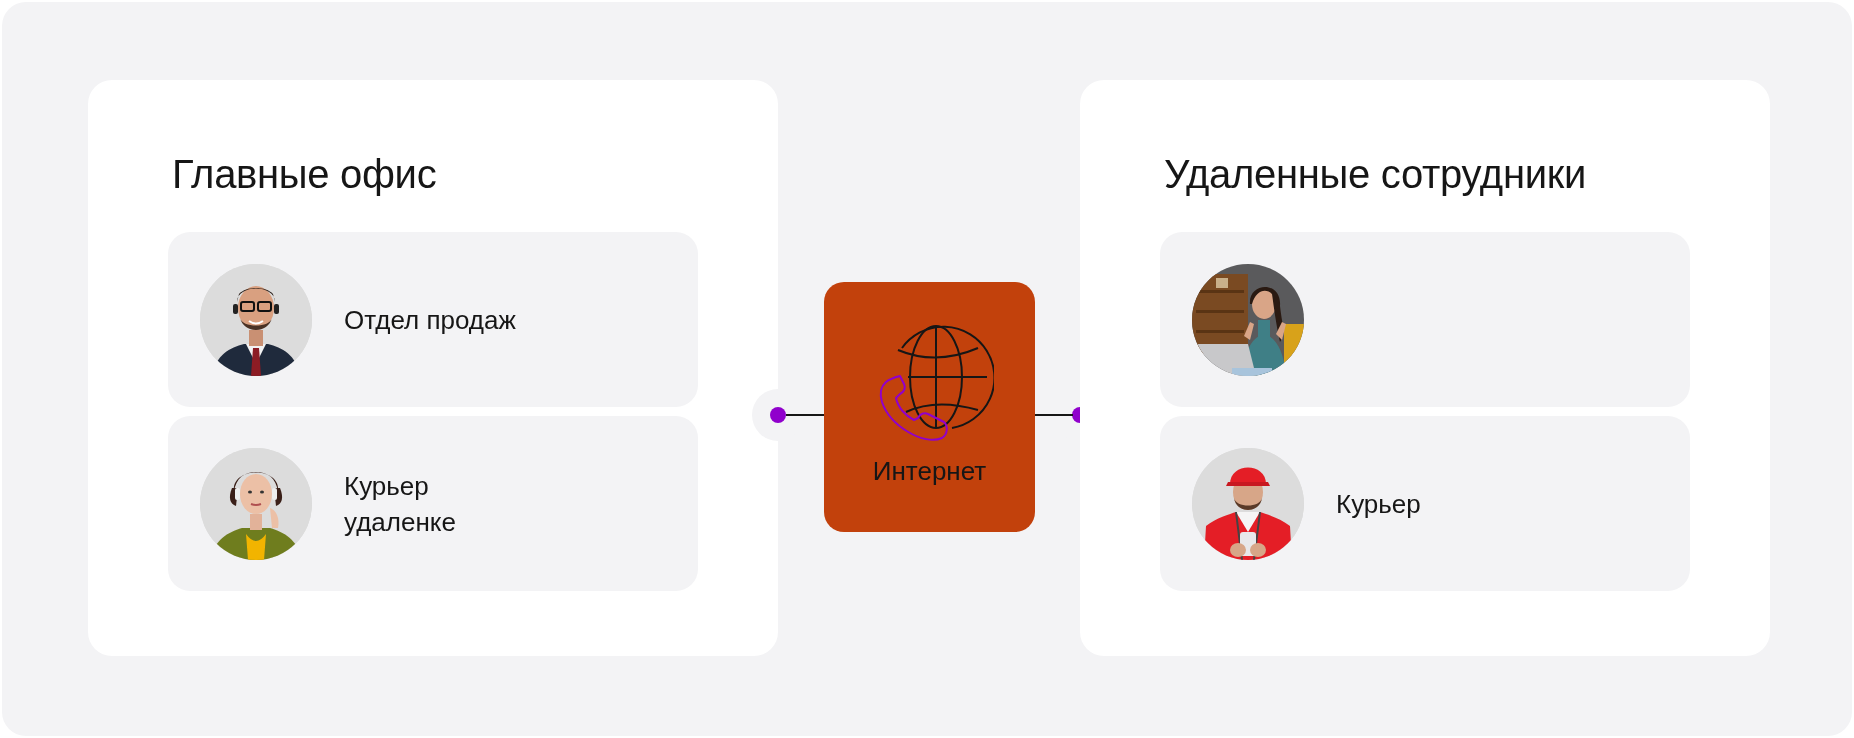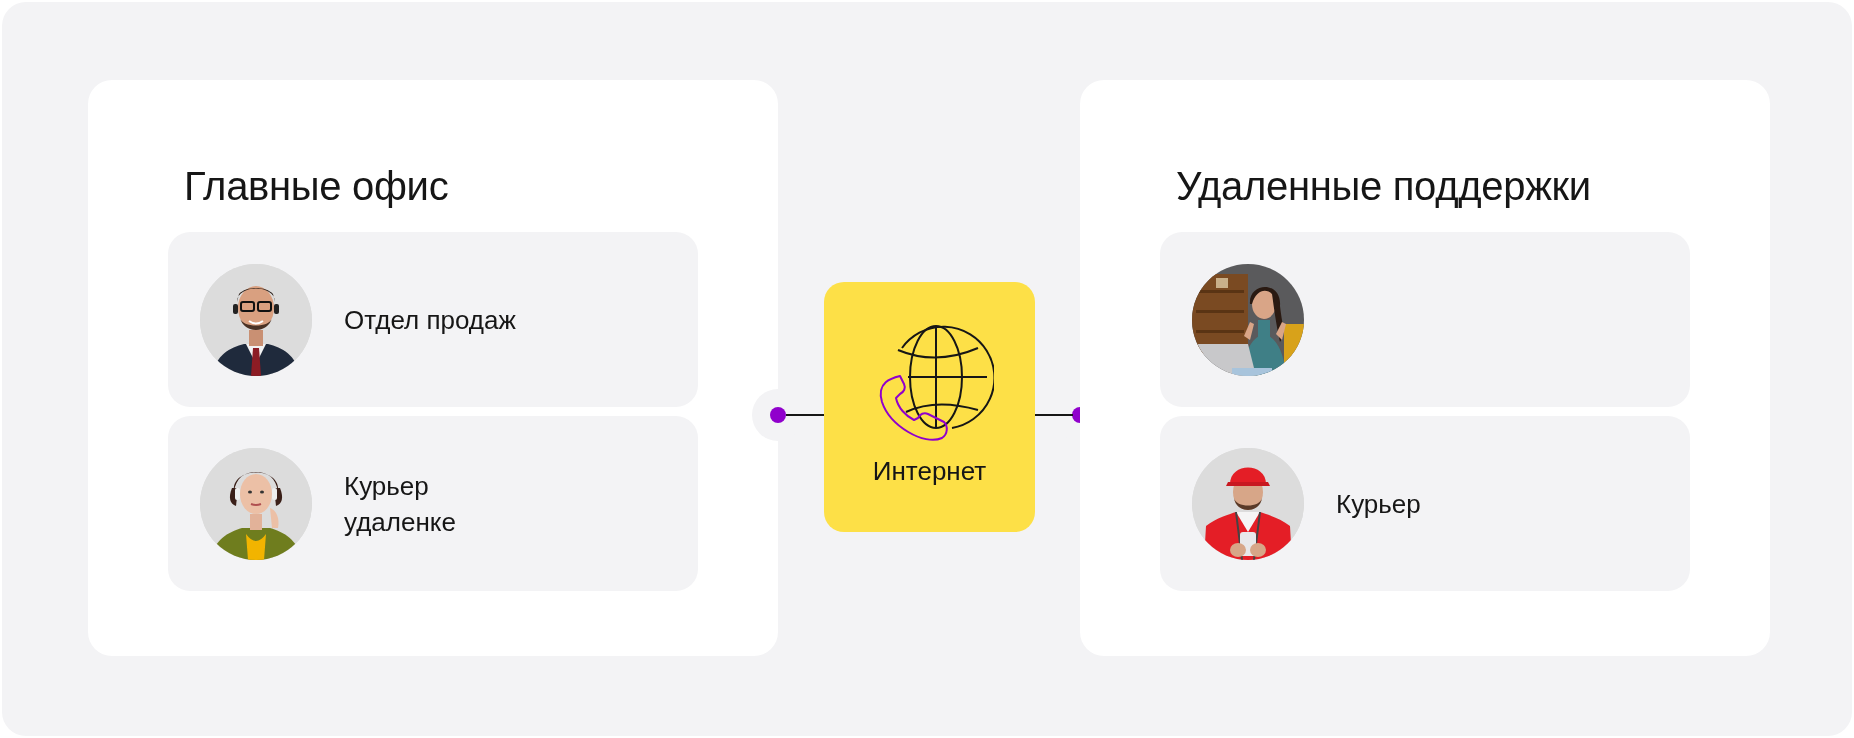--- a/index.html
+++ b/index.html
@@ -3,21 +3,21 @@
 <meta charset="utf-8">
 <style>
   html, body { margin: 0; padding: 0; background: #ffffff; }
   body { width: 1854px; height: 738px; position: relative; overflow: hidden;
          font-family: "Liberation Sans", "DejaVu Sans", sans-serif; color: #161616; }
   .outer { position: absolute; left: 2px; top: 2px; width: 1850px; height: 734px;
            background: #f3f3f5; border-radius: 24px; }
   .card { position: absolute; top: 80px; height: 576px; background: #ffffff; border-radius: 24px; }
   .card.left { left: 88px; width: 690px; }
   .card.right { left: 1080px; width: 690px; }
-  .card-title { position: absolute; left: 80px; top: 146px; margin: 16px; font-weight: 400;
+  .card-title { position: absolute; left: 80px; top: 146px; margin: 4px; font-weight: 400;
                 font-size: 40px; line-height: 48px; letter-spacing: -0.3px; color: #161616;
                 transform: translateY(-80px); }
   .item { position: absolute; left: 80px; width: 530px; height: 175px; background: #f3f3f5;
           border-radius: 22px; }
   .item.i1 { top: 152px; }
   .item.i2 { top: 336px; }
   .avatar { position: absolute; left: 32px; top: 32px; width: 112px; height: 112px;
             border-radius: 50%; background: #dcdcdc; overflow: hidden; }
   .avatar svg { display: block; }
   .item-label { position: absolute; left: 176px; top: 0; height: 175px; display: flex;
@@ -25,21 +25,21 @@
                 color: #161616; }
   .bump { position: absolute; width: 52px; height: 52px; border-radius: 50%; background: #f3f3f5; top: 389px; }
   .bump.l { left: 752px; }
   .bump.r { left: 1054px; }
   .dot { position: absolute; width: 16px; height: 16px; border-radius: 50%; background: #9000cc; top: 407px; }
   .dot.l { left: 770px; }
   .dot.r { left: 1072px; }
   .line { position: absolute; height: 2px; background: #161616; top: 414px; }
   .line.l { left: 786px; width: 38px; }
   .line.r { left: 1035px; width: 38px; }
-  .hub { position: absolute; left: 824px; top: 282px; width: 211px; height: 250px; background: #fde047;
+  .hub { position: absolute; left: 824px; top: 282px; width: 211px; height: 250px; background: #c2410c;
          border-radius: 20px; text-decoration: underline; }
   .hub-icon { position: absolute; left: 40px; top: 36px; }
   .hub-label { position: absolute; left: 0; right: 0; top: 172px; text-align: center; font-size: 26px;
                line-height: 34px; color: #161616; }
 </style>
 </head>
 <body>
 
 <div class="outer"></div>
 
@@ -114,21 +114,21 @@
         <path d="M34 32 Q72 48 114 30"></path>
         <path d="M42 94 Q72 80 114 92"></path>
       </g>
       <path d="M36 58 C28 60 12 64 18 84 C26 108 60 128 78 120 C84 116 84 108 80 104 L64 96 C60 94 56 96 54 100 L50 102 C42 98 34 90 32 80 L36 76 C40 74 42 70 40 66 L36 58 Z" fill="none" stroke="#9000cc" stroke-width="2" stroke-linejoin="round"></path>
     </svg>
   </div>
   <div class="hub-label">Интернет</div>
 </div>
 
 <div class="card right">
-  <h2 class="card-title" style="top:146px">Удаленные поддержки</h2>
+  <h2 class="card-title" style="top:146px">Удаленные сотрудники</h2>
 
   <div class="item i1">
     <div class="avatar">
       <svg width="112" height="112" viewBox="0 0 112 112">
         <rect width="112" height="112" fill="#5a5a5c"></rect>
         <rect x="0" y="10" width="56" height="80" fill="#7a4a22"></rect>
         <rect x="4" y="26" width="48" height="3" fill="#5a3414"></rect>
         <rect x="4" y="46" width="48" height="3" fill="#5a3414"></rect>
         <rect x="4" y="66" width="48" height="3" fill="#5a3414"></rect>
         <rect x="24" y="14" width="12" height="10" fill="#c9b08a"></rect>

